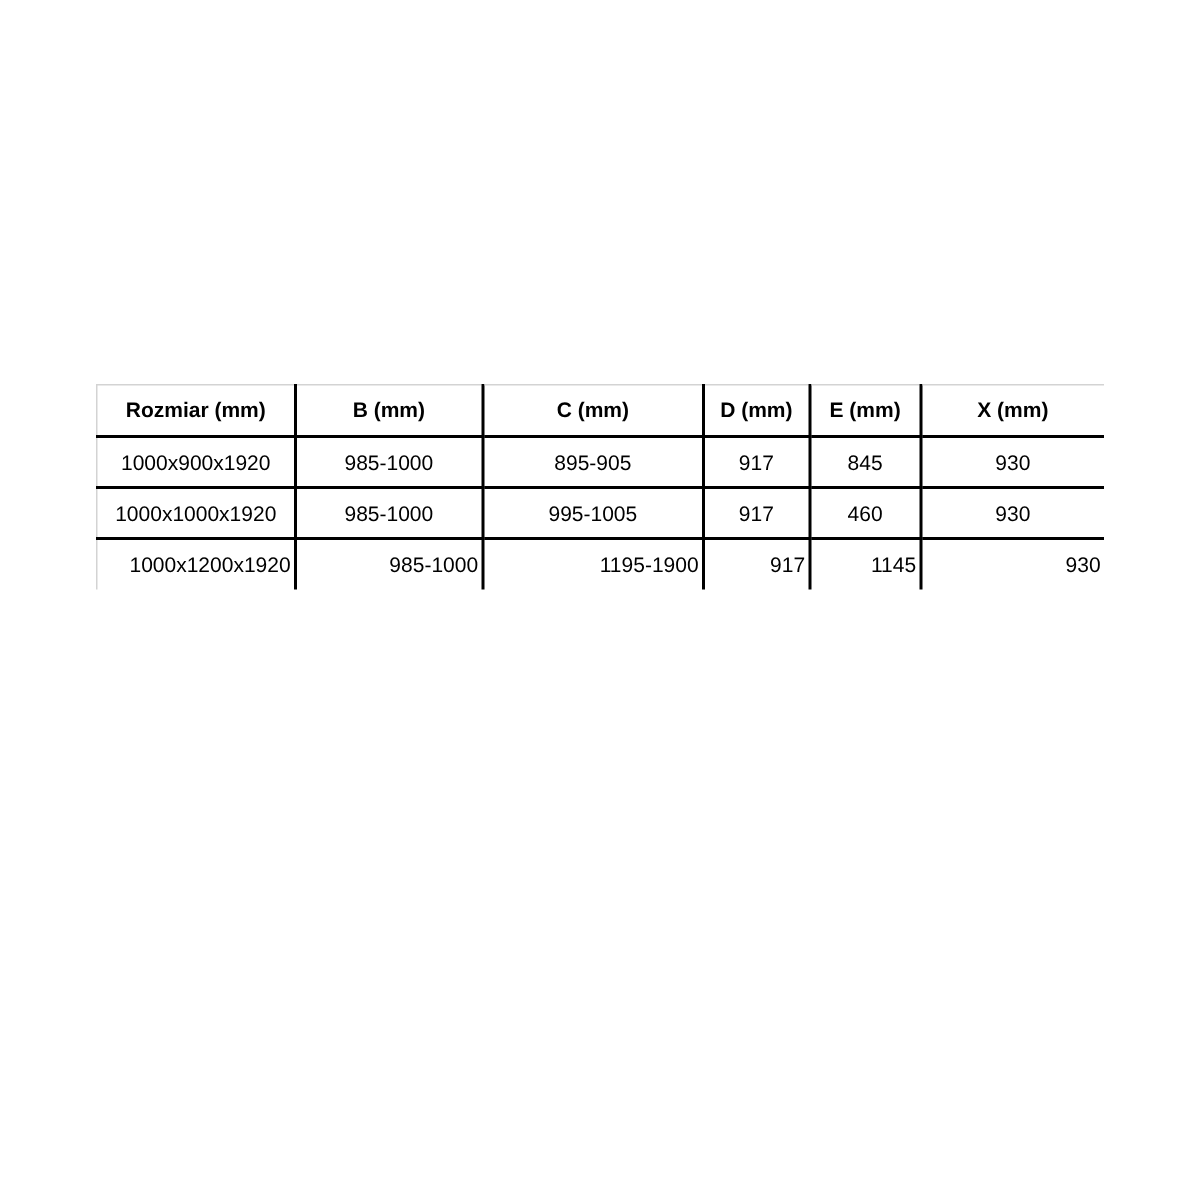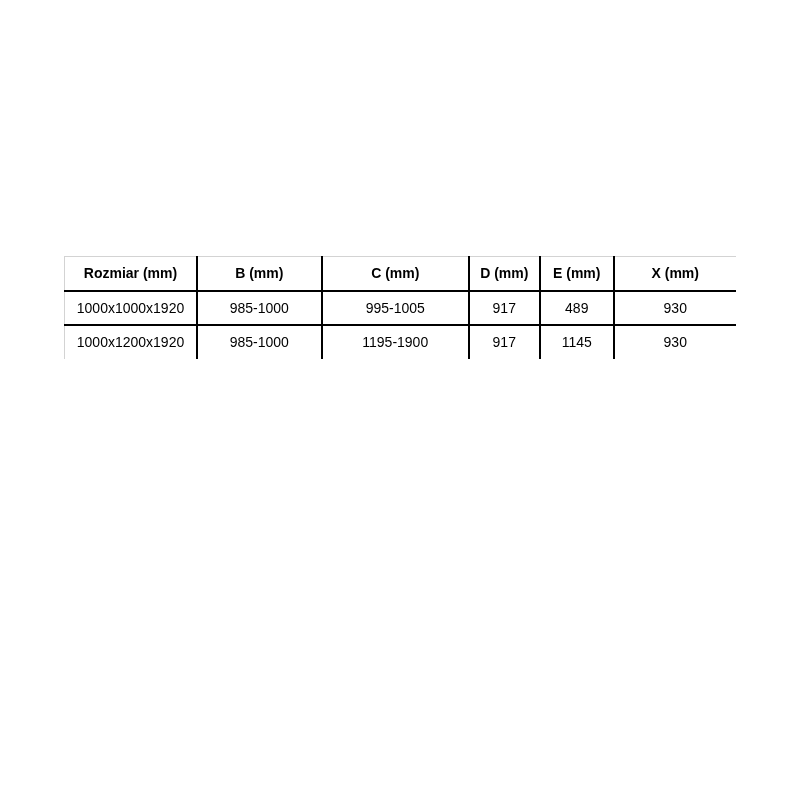--- a/index.html
+++ b/index.html
@@ -37,20 +37,21 @@
   .spec-table td:first-child {
     border-left: 1px solid #d3d3d3;
   }
   .spec-table th:last-child,
   .spec-table td:last-child {
     border-right: none;
     margin-top: 31px;
   }
   .spec-table tbody tr:last-child td {
     border-bottom: none;
+    text-align: right;
   }
 </style>
 </head>
 <body>
 
 <table class="spec-table">
   <colgroup>
     <col style="width:132px">
     <col style="width:125px">
     <col style="width:147px">
@@ -63,25 +64,33 @@
       <th>Rozmiar (mm)</th>
       <th>B (mm)</th>
       <th>C (mm)</th>
       <th>D (mm)</th>
       <th>E (mm)</th>
       <th>X (mm)</th>
     </tr>
   </thead>
   <tbody>
     <tr>
+      <td>1000x900x1920</td>
+      <td>985-1000</td>
+      <td>895-905</td>
+      <td>917</td>
+      <td>845</td>
+      <td>930</td>
+    </tr>
+    <tr>
       <td>1000x1000x1920</td>
       <td>985-1000</td>
       <td>995-1005</td>
       <td>917</td>
-      <td>489</td>
+      <td>460</td>
       <td>930</td>
     </tr>
     <tr>
       <td>1000x1200x1920</td>
       <td>985-1000</td>
       <td>1195-1900</td>
       <td>917</td>
       <td>1145</td>
       <td>930</td>
     </tr>

